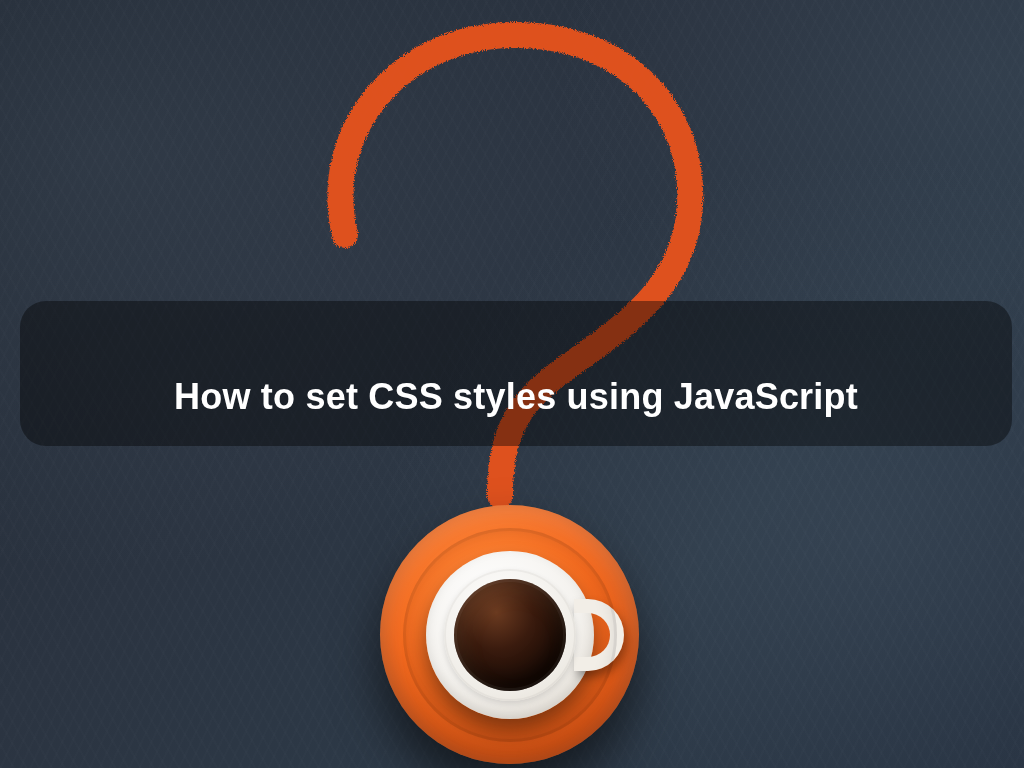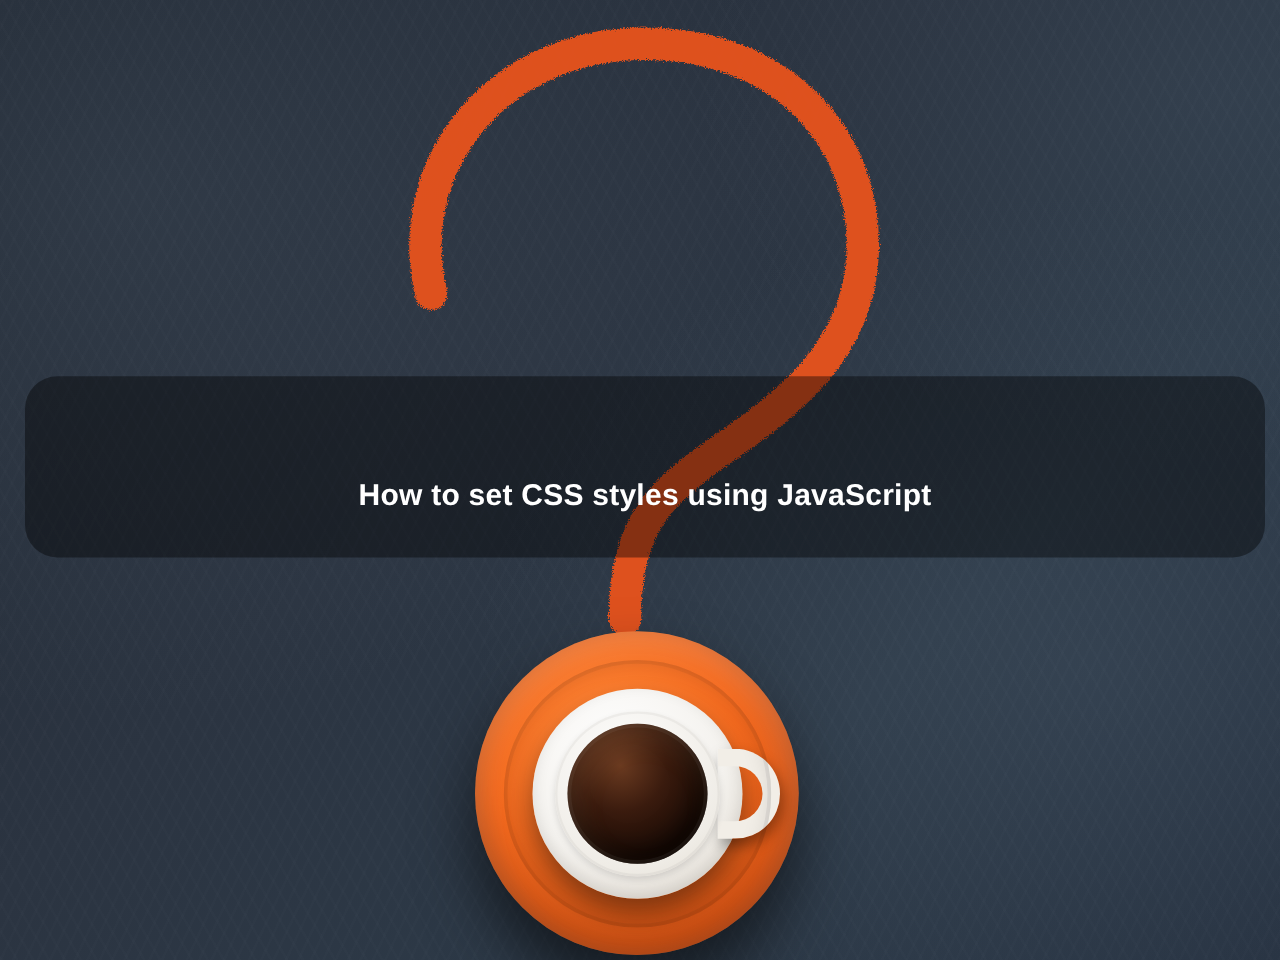--- a/index.html
+++ b/index.html
@@ -49,21 +49,21 @@
     height: 145px;
     background: rgba(0,0,0,0.40);
     border-radius: 26px;
     display: flex;
     align-items: center;
     justify-content: center;
     padding: 0 30px;
   }
   .banner h1 {
     color: #ffffff;
-    font-size: 24px;
+    font-size: 36px;
     font-weight: 700;
     letter-spacing: 0.2px;
     text-align: center;
     margin-top: 46px;
   }
   
   .saucer {
     position: absolute;
     left: 380px; top: 505px;
     width: 259px; height: 259px;

